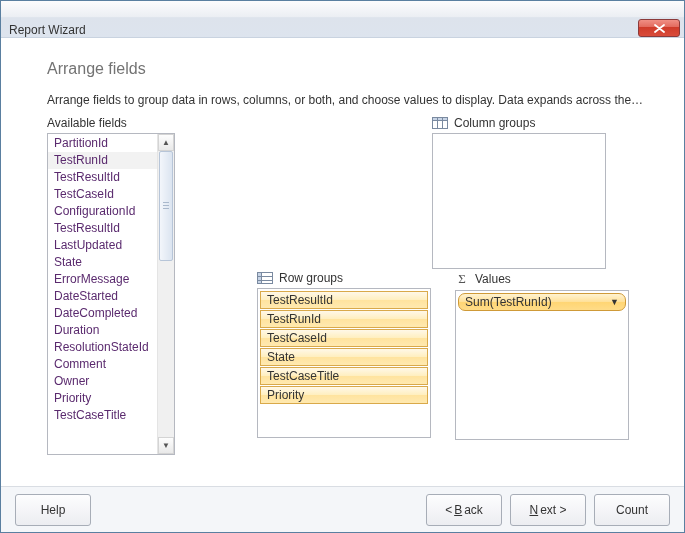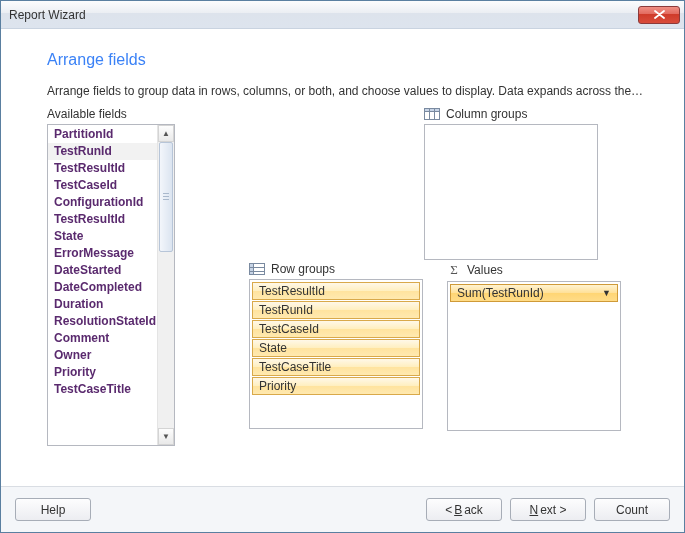--- a/index.html
+++ b/index.html
@@ -14,25 +14,25 @@
     width: 685px;
     height: 533px;
     border: 1px solid #5a7fa0;
     background: #fff;
     display: flex;
     flex-direction: column;
     position: relative;
   }
   
   .titlebar {
-    height: 28px;
+    height: 37px;
     background: linear-gradient(to bottom, #fcfcfd 0%, #ebeef3 45%, #dde3ec 46%, #dde4ee 100%);
     border-bottom: 1px solid #c9d3e0;
     display: flex;
-    align-items: center;
+    align-items: flex-end;
     padding: 0 4px 0 8px;
     font-size: 12px;
     color: #333;
   }
   .titlebar .title { flex: 1; }
   .close-btn {
     width: 42px;
     height: 18px;
     border: 1px solid #8b3a3a;
     border-radius: 3px;
@@ -45,36 +45,36 @@
   }
   .close-btn svg { display: block; }
   
   .body {
     flex: 1;
     padding: 18px 28px 12px 28px;
     overflow: hidden;
   }
   .heading {
     font-size: 16px;
-    color: #3b82f6;
+    color: #737373;
     margin: 4px 0 14px 18px;
   }
   .desc {
     font-size: 12px;
     color: #333;
     line-height: 1.35;
     margin: 0 0 8px 18px;
     white-space: nowrap;
     overflow: hidden;
     text-overflow: ellipsis;
     width: 598px;
   }
   .zones {
     display: flex;
-    gap: 32px;
+    gap: 40px;
     margin-left: 18px;
   }
   .col-left { width: 170px; }
   .col-right { flex: 1; display: flex; flex-direction: column; }
   .top-right-row { display: flex; }
   .spacer-left { width: 175px; }
   .zone-label {
     display: flex;
     align-items: center;
     gap: 6px;
@@ -83,21 +83,20 @@
     margin-bottom: 3px;
   }
   .zone-label svg { flex-shrink: 0; }
   
   .available-box {
     border: 1px solid #b5b8c0;
     width: 128px;
     height: 322px;
     display: flex;
     background: #fff;
-    font-weight: bold;
   }
   .available-list {
     flex: 1;
     overflow: hidden;
     padding: 1px 0;
   }
   .avail-item {
     padding: 1px 6px 2px 6px;
     color: #5a2a6e;
     font-size: 12px;
@@ -168,35 +167,36 @@
     cursor: default;
   }
   .pill .arrow {
     margin-left: auto;
     font-size: 9px;
     color: #333;
   }
   .pill.selected {
     background: linear-gradient(to bottom, #fff3d1 0%, #ffe19a 48%, #ffd573 50%, #ffdc88 100%);
     border-color: #cf9a38;
+    border-radius: 7px;
   }
   
   .footer {
     height: 46px;
     border-top: 1px solid #d9dde3;
     background: #f4f6f9;
     display:flex;
     align-items: center;
     padding: 0 14px;
     gap: 8px;
   }
   .footer .spacer { flex:1; }
   .btn {
     min-width: 76px;
-    height: 23px;
+    height: 32px;
     border: 1px solid #a7adb7;
     border-radius: 3px;
     background: linear-gradient(to bottom,#fdfdfe,#ecedf1);
     font-size: 12px;
     color: #333;
     padding: 8px 12px;
     cursor: pointer;
     display:inline-flex; align-items:center; justify-content:center;
     gap:2px;
   }
@@ -233,20 +233,21 @@
           <span>Available fields</span>
         </div>
         <div class="available-box">
           <div class="available-list" id="avail-list">
               <div class="avail-item">PartitionId</div>
               <div class="avail-item selected">TestRunId</div>
               <div class="avail-item">TestResultId</div>
               <div class="avail-item">TestCaseId</div>
               <div class="avail-item">ConfigurationId</div>
               <div class="avail-item">TestResultId</div>
+              <div class="avail-item">LastUpdated</div>
               <div class="avail-item">State</div>
               <div class="avail-item">ErrorMessage</div>
               <div class="avail-item">DateStarted</div>
               <div class="avail-item">DateCompleted</div>
               <div class="avail-item">Duration</div>
               <div class="avail-item">ResolutionStateId</div>
               <div class="avail-item">Comment</div>
               <div class="avail-item">Owner</div>
               <div class="avail-item">Priority</div>
               <div class="avail-item">TestCaseTitle</div>

